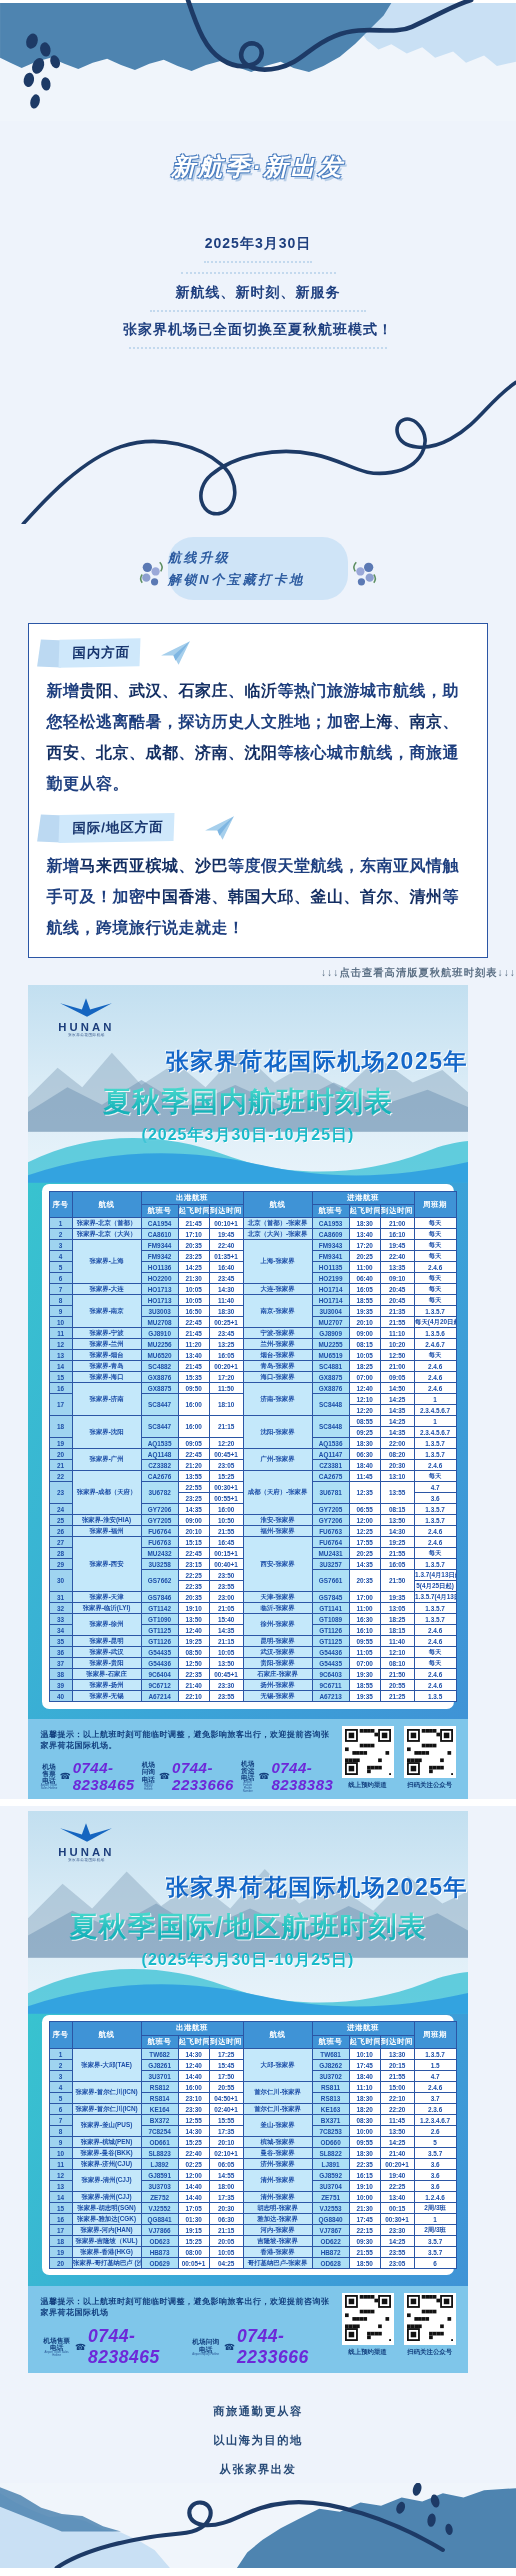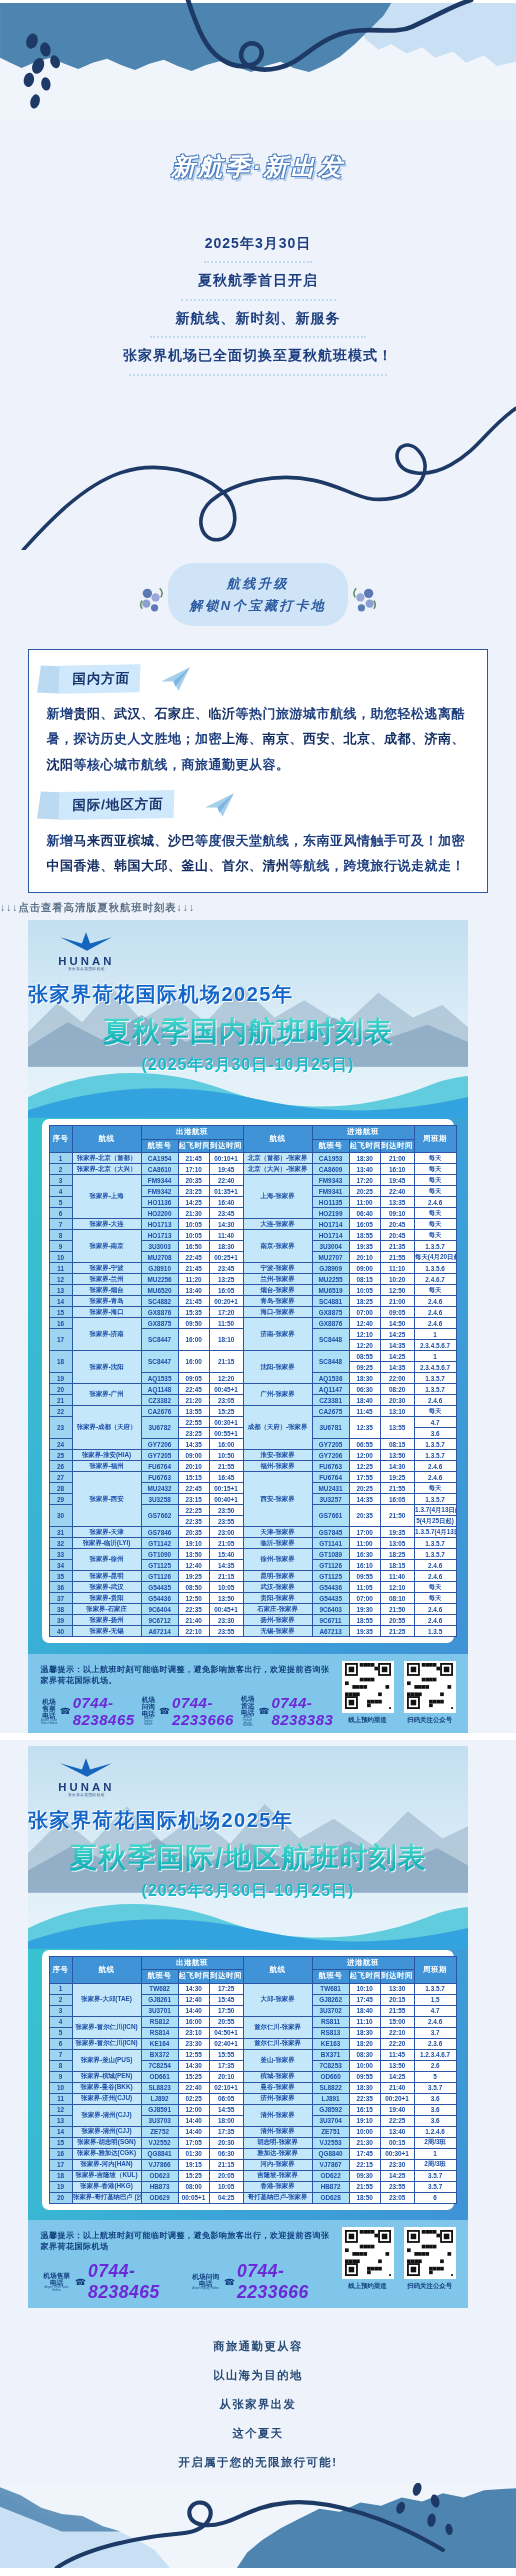--- a/index.html
+++ b/index.html
@@ -13,48 +13,48 @@
     letter-spacing:3.1px; color:#ffffff;
     text-shadow:-1px -1px 0 #4d7fc0, 1px -1px 0 #4d7fc0, -1px 1px 0 #4d7fc0, 1px 1px 0 #4d7fc0, 2.6px 3.1px 0 #b9cfe8; }
 
   .intro { margin-top:52px; text-align:center; }
   .intro-line { font-size:14px; font-weight:800; color:#1e3f7f; letter-spacing:1px; }
   .dotted { border-top:2.6px dotted #c3d9ee; height:0; margin:8.2px auto 9.3px auto; }
   .dotted.w1{ width:108px; } .dotted.w2{ width:155px; } .dotted.w3{ width:216px; } .dotted.w4{ width:258px; }
 
   .badge-wrap { position:relative; width:242px; margin:13.4px auto 0 auto; height:63px; }
   .badge { position:absolute; left:31px; right:31px; top:0; bottom:0; background:#cfe4f7; border-radius:25px;
-    display:flex; flex-direction:column; align-items:center; justify-content:center; gap:4.1px; }
+    display:flex; flex-direction:column; align-items:flex-start; justify-content:center; gap:4.1px; }
   .badge div { font-size:13px; font-weight:800; font-style:italic; color:#2c5ba0; letter-spacing:2.6px; }
   .flower { position:absolute; top:18.5px; }
   .flower.left { left:0; } .flower.right { right:0; }
 
   
   .info-card { margin:23px 28px 0 28px; background:#ffffff; border:1px solid #2b56a5; padding:10.3px 17.5px 13.4px 17.5px; }
   .section { margin-top:3.1px; }
   .tab-row { position:relative; height:30px; margin-bottom:7.2px; }
   .tab-ghost { position:absolute; left:-7.2px; top:2.1px; width:24px; height:27px; background:#bcd9f2; transform:skew(-8deg,2deg); }
   .tab { position:absolute; left:12.4px; top:1px; background:#cfe8fb; padding:5.2px 10.3px 5.2px 13.4px; font-size:13.4px; font-weight:900;
     color:#17356e; letter-spacing:1px; transform:skew(-2deg,-1deg); }
   .plane { position:absolute; top:0; }
-  .para { font-size:13px; line-height:1.95; color:#1e3f7f; font-weight:600; letter-spacing:0.5px; }
+  .para { font-size:16px; line-height:1.95; color:#1e3f7f; font-weight:600; letter-spacing:0.5px; }
   .para b { font-weight:900; color:#142f63; }
 
-  .hint { text-align:left; margin-top:8.2px; font-size:10.3px; font-weight:700; color:#5d7186; letter-spacing:1px; cursor:pointer; }
+  .hint { text-align:right; margin-top:8.2px; font-size:10.3px; font-weight:700; color:#5d7186; letter-spacing:1px; cursor:pointer; }
 
   
   .poster { margin:5.2px 28px 0 28px; width:440px; position:relative; overflow:hidden; cursor:pointer; }
   .poster-head { position:relative; background:linear-gradient(180deg,#c2dff0 0%,#dcedf7 55%,#e8f3fa 100%); }
   .p1 .poster-head { height:197px; } .p2 .poster-head { height:202px; }
   .mtn { position:absolute; left:0; width:100%; }
   .airport-logo { position:absolute; left:14.4px; top:8.2px; width:88px; text-align:center; }
   .logo-mark { display:block; margin:0 auto; }
   .logo-name { font-size:11.3px; letter-spacing:3.1px; color:#1d3e7c; font-weight:700; }
   .logo-sub { font-size:3.6px; color:#2a4a80; letter-spacing:0.5px; }
-  .pt1 { position:relative; text-align:left; font-size:20px; font-weight:900; color:#1467c8; letter-spacing:1.5px;
+  .pt1 { position:relative; text-align:right; font-size:23px; font-weight:900; color:#1467c8; letter-spacing:1.5px;
     text-shadow:1px 1px 0 #ffffff,-1px -1px 0 #ffffffaa; }
   .p1 .pt1 { padding-top:61px; } .p2 .pt1 { padding-top:61px; }
   .pt2 { position:relative; text-align:center; font-size:28px; font-weight:900; letter-spacing:1px; margin-top:5.2px;
     background:linear-gradient(180deg,#53e0d0 0%,#17b3ba 70%); -webkit-background-clip:text; background-clip:text;
     color:transparent; text-shadow:none; filter:drop-shadow(1px 1.5px 0 rgba(255,255,255,.85)); }
   .pdate { position:relative; text-align:center; font-size:16px; font-weight:800; color:#18b9c9; letter-spacing:1px; margin-top:4.1px;
     text-shadow:0.5px 0.5px 0 #ffffff; }
   .waves { position:absolute; bottom:-1px; left:0; }
   .poster-body { background:linear-gradient(115deg,#38c3cf 0%,#3aa5d8 55%,#3f93d6 100%); padding:2.1px 14.4px 10.3px 14.4px; }
   .table-card { background:#ffffff; border-radius:7.2px; padding:6.2px 6.2px; }
@@ -113,21 +113,20 @@
       <ellipse cx="68" cy="197" rx="9" ry="14" transform="rotate(15 68 197)"></ellipse>
     </g>
     <path d="M365,0 C385,60 400,95 430,115 C465,138 505,130 508,105 C511,82 478,76 470,98 C460,125 495,142 540,132 C585,122 600,90 650,70 C710,46 760,70 800,52 C850,30 880,10 915,0" fill="none" stroke="#1d3a66" stroke-width="9" stroke-linecap="round"></path>
   </svg>
 
   <div class="hero-title">新航季·新出发</div>
 
   <div class="intro" id="intro">
       <div class="intro-line">2025年3月30日</div>
       <div class="dotted w1"></div>
-      <div class="intro-line">夏秋航季首日开启</div>
       <div class="dotted w2"></div>
       <div class="intro-line">新航线、新时刻、新服务</div>
       <div class="dotted w3"></div>
       <div class="intro-line">张家界机场已全面切换至夏秋航班模式！</div>
       <div class="dotted w4"></div>
     </div>
 
   <svg class="decor" width="516" height="165" viewBox="0 0 1002 320">
     <path d="M45,320 C90,270 160,195 235,170 C310,145 390,170 430,205 C470,240 460,295 425,300 C390,305 375,255 410,225 C455,186 540,170 610,185 C680,200 700,230 760,220 C820,210 840,160 815,130 C795,105 765,118 772,145 C780,175 830,180 875,155 C930,125 950,80 1002,45" fill="none" stroke="#1d3a66" stroke-width="7" stroke-linecap="round"></path>
   </svg>

